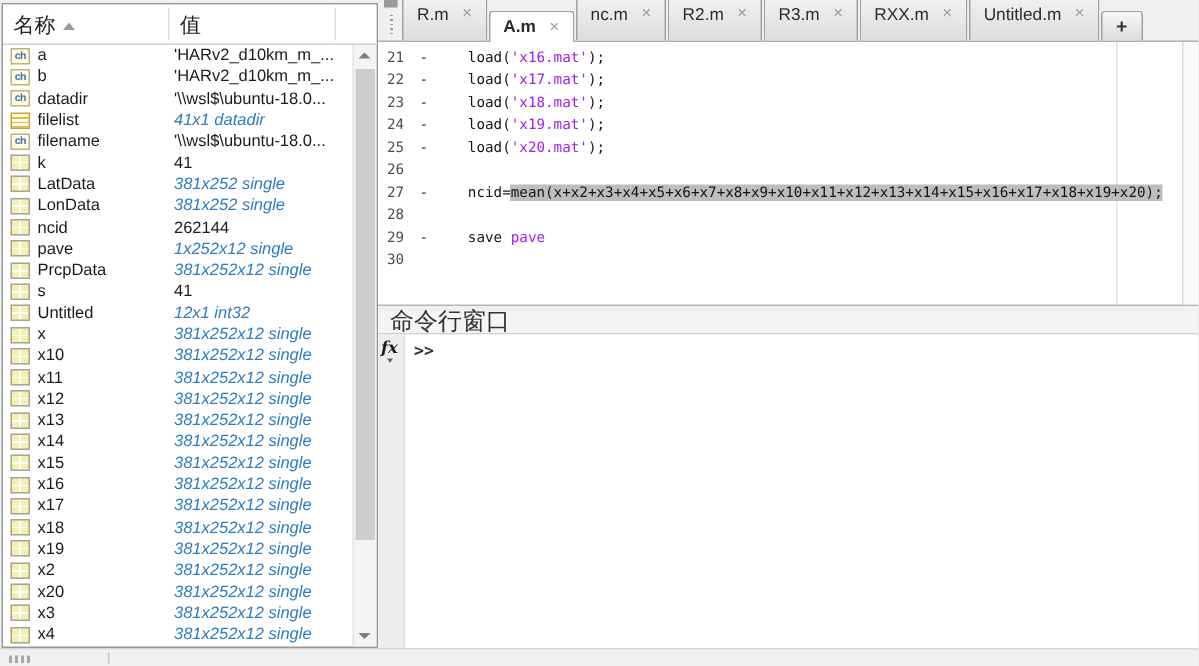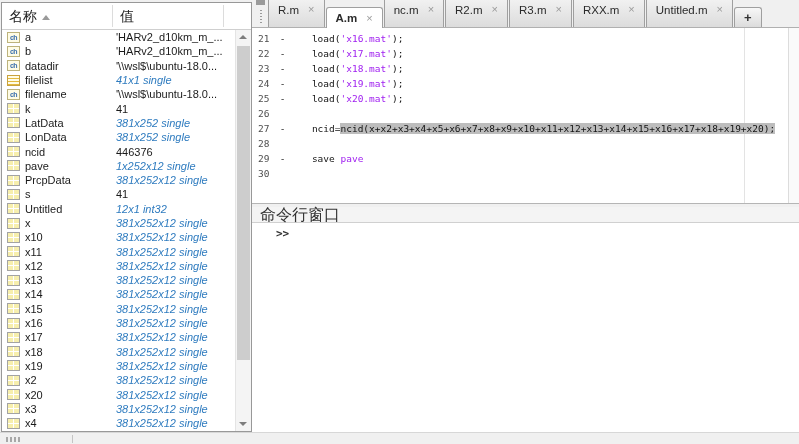--- a/index.html
+++ b/index.html
@@ -123,21 +123,21 @@
           <span class="ws-value">'HARv2_d10km_m_...</span>
         </div>
         <div class="ws-row">
           <span class="ws-icon char">ch</span>
           <span class="ws-name">datadir</span>
           <span class="ws-value">'\\wsl$\ubuntu-18.0...</span>
         </div>
         <div class="ws-row">
           <span class="ws-icon struct"></span>
           <span class="ws-name">filelist</span>
-          <span class="ws-value dims">41x1 single</span>
+          <span class="ws-value dims">41x1 datadir</span>
         </div>
         <div class="ws-row">
           <span class="ws-icon char">ch</span>
           <span class="ws-name">filename</span>
           <span class="ws-value">'\\wsl$\ubuntu-18.0...</span>
         </div>
         <div class="ws-row">
           <span class="ws-icon matrix"></span>
           <span class="ws-name">k</span>
           <span class="ws-value">41</span>
@@ -148,21 +148,21 @@
           <span class="ws-value dims">381x252 single</span>
         </div>
         <div class="ws-row">
           <span class="ws-icon matrix"></span>
           <span class="ws-name">LonData</span>
           <span class="ws-value dims">381x252 single</span>
         </div>
         <div class="ws-row">
           <span class="ws-icon matrix"></span>
           <span class="ws-name">ncid</span>
-          <span class="ws-value">446376</span>
+          <span class="ws-value">262144</span>
         </div>
         <div class="ws-row">
           <span class="ws-icon matrix"></span>
           <span class="ws-name">pave</span>
           <span class="ws-value dims">1x252x12 single</span>
         </div>
         <div class="ws-row">
           <span class="ws-icon matrix"></span>
           <span class="ws-name">PrcpData</span>
           <span class="ws-value dims">381x252x12 single</span>
@@ -328,21 +328,21 @@
           <span class="code-text"><span class="seg-plain">    load(</span><span class="seg-string">'x20.mat'</span><span class="seg-plain">);</span></span>
         </div>
         <div class="code-line">
           <span class="ln">26</span>
           <span class="dash"></span>
           <span class="code-text"></span>
         </div>
         <div class="code-line">
           <span class="ln">27</span>
           <span class="dash">-</span>
-          <span class="code-text"><span class="seg-plain">    ncid=</span><span class="seg-selected">ncid(x+x2+x3+x4+x5+x6+x7+x8+x9+x10+x11+x12+x13+x14+x15+x16+x17+x18+x19+x20);</span></span>
+          <span class="code-text"><span class="seg-plain">    ncid=</span><span class="seg-selected">mean(x+x2+x3+x4+x5+x6+x7+x8+x9+x10+x11+x12+x13+x14+x15+x16+x17+x18+x19+x20);</span></span>
         </div>
         <div class="code-line">
           <span class="ln">28</span>
           <span class="dash"></span>
           <span class="code-text"></span>
         </div>
         <div class="code-line">
           <span class="ln">29</span>
           <span class="dash">-</span>
           <span class="code-text"><span class="seg-plain">    save </span><span class="seg-string">pave</span></span>
@@ -352,20 +352,24 @@
           <span class="dash"></span>
           <span class="code-text"></span>
         </div>
       </div>
   </div>
 
   <div class="cmd-header">
     <span>命令行窗口</span>
   </div>
   <div class="cmd-body">
+    <div class="fx-gutter">
+      <span class="fx-label">fx</span>
+      <span class="fx-caret"></span>
+    </div>
     <span class="cmd-prompt">&gt;&gt;</span>
   </div>
 
   <div class="statusbar">
     <div class="grip"></div>
     <div class="status-div"></div>
   </div>
 
 </div>
 

